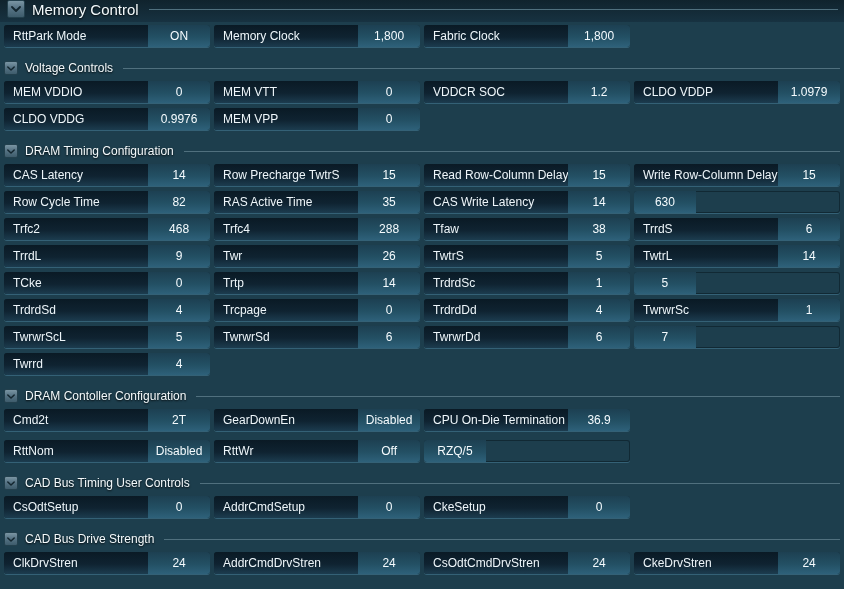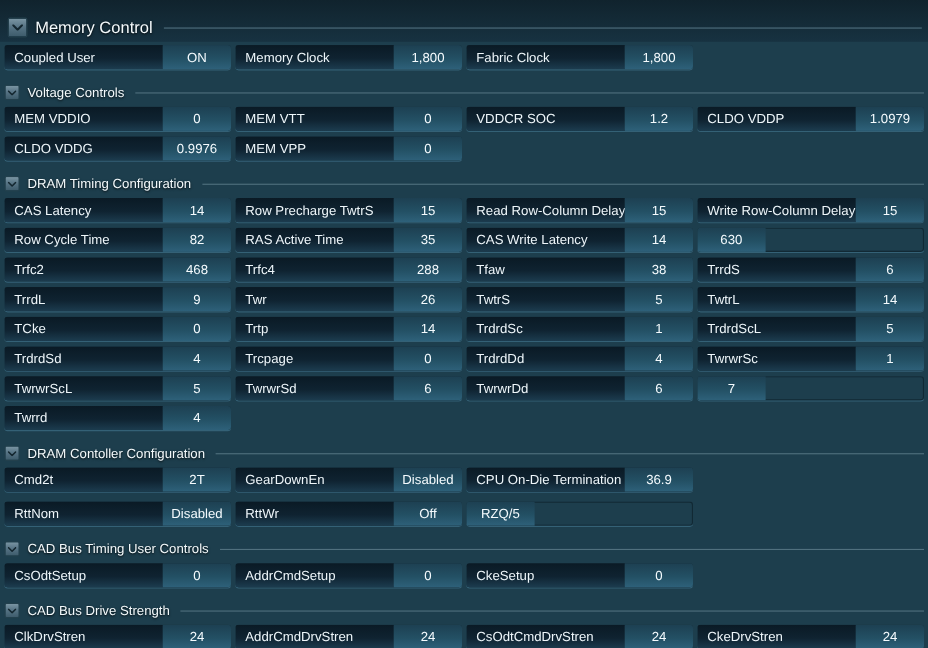--- a/index.html
+++ b/index.html
@@ -8,21 +8,21 @@
     width: 844px; height: 589px; overflow: hidden;
     background: #1d3e4d;
     font-family: "Liberation Sans", "DejaVu Sans", sans-serif;
     color: #eef6fa;
   }
   .panel { padding: 0 4px 4px; }
   .section { margin-bottom: 9px; }
   .sec-head { display: flex; align-items: center; gap: 7px; padding: 5px 0 3px; }
   .section.main .sec-head {
     background: linear-gradient(180deg, #10232d, #173241);
-    margin: 0 -4px 2px; padding: 16px 6px 4px 7px;
+    margin: 0 -4px 2px; padding: 0 6px 4px 7px;
   }
   .chev-btn {
     width: 14px; height: 14px; flex: 0 0 auto; padding: 0;
     border: 1px solid #23404d; border-radius: 2px;
     background: linear-gradient(180deg, #7a95a3 0%, #577485 45%, #3e5c6c 100%);
     display: flex; align-items: center; justify-content: center; cursor: pointer;
   }
   .section.main .chev-btn { width: 18px; height: 18px; }
   .chev { width: 8px; height: 5px; }
   .section.main .chev { width: 10px; height: 6px; }
@@ -63,21 +63,21 @@
       <button class="chev-btn">
         <svg class="chev" viewBox="0 0 10 6" aria-hidden="true">
           <polyline points="1,1 5,5 9,1" fill="none" stroke="#13262f" stroke-width="1.8" stroke-linecap="round" stroke-linejoin="round"></polyline>
         </svg>
       </button>
       <span class="sec-title">Memory Control</span>
       <span class="sec-rule"></span>
     </div>
     <div class="grid">
   <div class="cell">
-    <span class="cell-label">Coupled User</span>
+    <span class="cell-label">RttPark Mode</span>
     <span class="cell-value">ON</span>
   </div>
 
   <div class="cell">
     <span class="cell-label">Memory Clock</span>
     <span class="cell-value">1,800</span>
   </div>
 
   <div class="cell">
     <span class="cell-label">Fabric Clock</span>
@@ -228,21 +228,20 @@
     <span class="cell-label">Trtp</span>
     <span class="cell-value">14</span>
   </div>
 
   <div class="cell">
     <span class="cell-label">TrdrdSc</span>
     <span class="cell-value">1</span>
   </div>
 
   <div class="cell">
-    <span class="cell-label">TrdrdScL</span>
     <span class="cell-value">5</span>
   </div>
 
   <div class="cell">
     <span class="cell-label">TrdrdSd</span>
     <span class="cell-value">4</span>
   </div>
 
   <div class="cell">
     <span class="cell-label">Trcpage</span>

